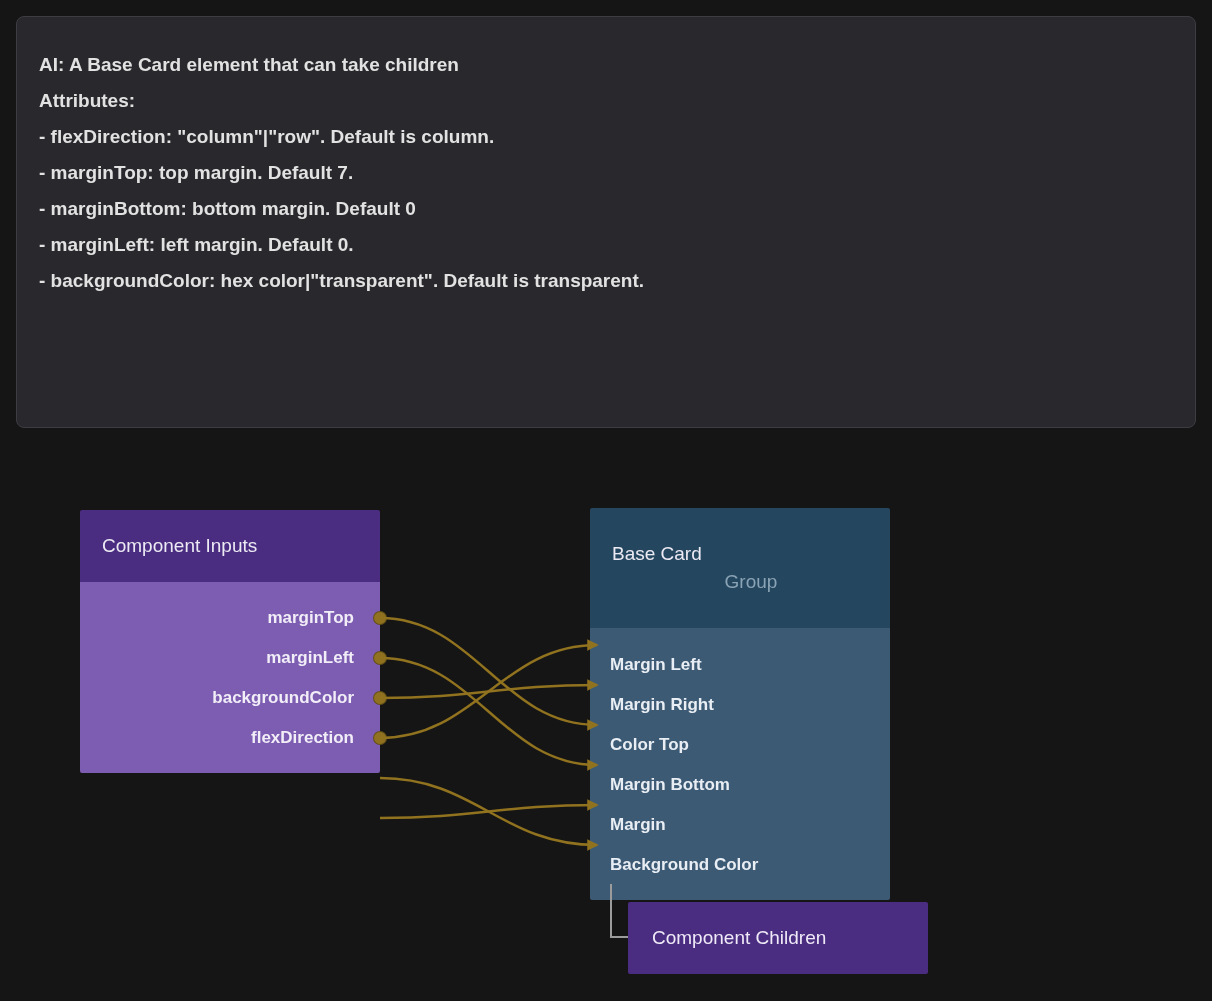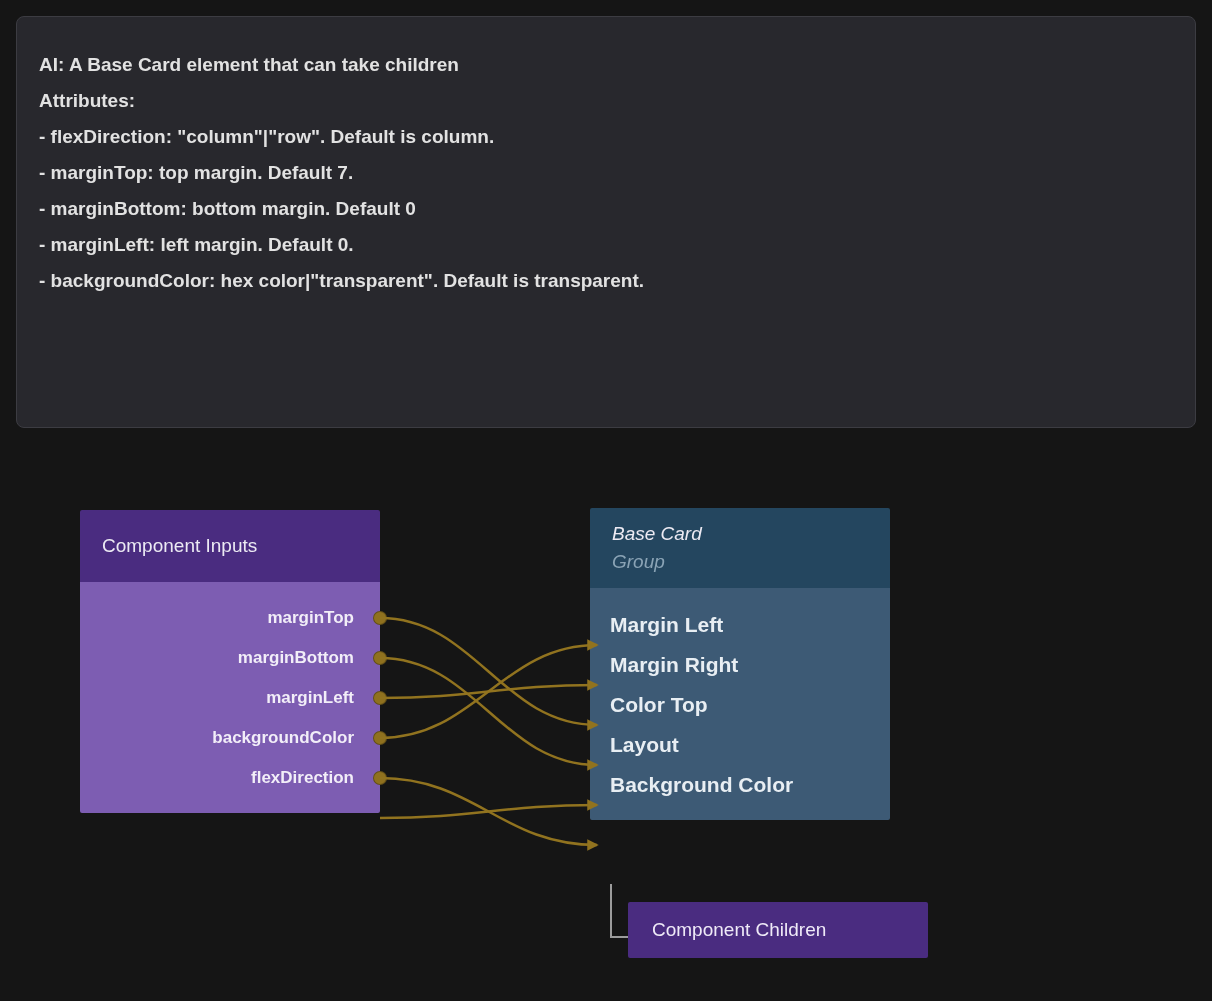--- a/index.html
+++ b/index.html
@@ -40,21 +40,21 @@
   }
 
   
   .node{position:absolute;border-radius:2px;}
   .node-header{
     box-sizing:border-box;
     display:flex;flex-direction:column;justify-content:center;
     padding-left:22px;
   }
   .node-title{color:#eceaf3;font-size:19px;line-height:24px;}
-  .node-subtitle{color:#8aa3b5;font-size:19px;line-height:24px;margin-top:4px;}
+  .node-subtitle{color:#8aa3b5;font-size:19px;line-height:24px;margin-top:4px;text-align:center;}
   .node-body{box-sizing:border-box;font-weight:bold;}
   .port-row{
     height:40px;
     display:flex;align-items:center;
     position:relative;
   }
 
   
   .inputs-node{left:80px;top:510px;width:300px;}
   .inputs-node .node-header{height:72px;background:var(--inputs-header);border-radius:2px 2px 0 0;justify-content:center;}
@@ -64,28 +64,28 @@
   .port-dot{
     position:absolute;right:-7px;top:13px;
     width:14px;height:14px;border-radius:50%;
     background:var(--port);
     border:1px solid rgba(0,0,0,0.3);
     box-sizing:border-box;
   }
 
   
   .card-node{left:590px;top:508px;width:300px;}
-  .card-node .node-header{height:80px;background:var(--card-header);border-radius:2px 2px 0 0;font-style:italic;}
+  .card-node .node-header{height:120px;background:var(--card-header);border-radius:2px 2px 0 0;}
   .card-node .node-body{background:var(--card-body);padding:17px 0 15px 0;border-radius:0 0 2px 2px;}
   .card-node .port-row{padding-left:20px;}
-  .card-node .port-label{color:#e8eef3;font-size:21px;}
+  .card-node .port-label{color:#e8eef3;font-size:17px;}
 
   
   .children-node{
-    left:628px;top:902px;width:300px;height:56px;
+    left:628px;top:902px;width:300px;height:72px;
     background:var(--children-bg);
     display:flex;align-items:center;
     padding-left:24px;box-sizing:border-box;
     border-radius:2px;
   }
   .children-node .node-title{font-size:19px;color:#efeaf7;}
 
   
   .edges-svg{
     position:absolute;left:0;top:0;
@@ -123,24 +123,20 @@
   <div class="node inputs-node">
     <div class="node-header">
       <div class="node-title">Component Inputs</div>
     </div>
     <div class="node-body">
       <div class="port-row">
         <span class="port-label">marginTop</span>
         <span class="port-dot"></span>
       </div>
       <div class="port-row">
-        <span class="port-label">marginBottom</span>
-        <span class="port-dot"></span>
-      </div>
-      <div class="port-row">
         <span class="port-label">marginLeft</span>
         <span class="port-dot"></span>
       </div>
       <div class="port-row">
         <span class="port-label">backgroundColor</span>
         <span class="port-dot"></span>
       </div>
       <div class="port-row">
         <span class="port-label">flexDirection</span>
         <span class="port-dot"></span>
@@ -157,21 +153,24 @@
       <div class="port-row">
         <span class="port-label">Margin Left</span>
       </div>
       <div class="port-row">
         <span class="port-label">Margin Right</span>
       </div>
       <div class="port-row">
         <span class="port-label">Color Top</span>
       </div>
       <div class="port-row">
-        <span class="port-label">Layout</span>
+        <span class="port-label">Margin Bottom</span>
+      </div>
+      <div class="port-row">
+        <span class="port-label">Margin</span>
       </div>
       <div class="port-row">
         <span class="port-label">Background Color</span>
       </div>
     </div>
   </div>
 
   <div class="node children-node">
     <div class="node-title">Component Children</div>
   </div>

